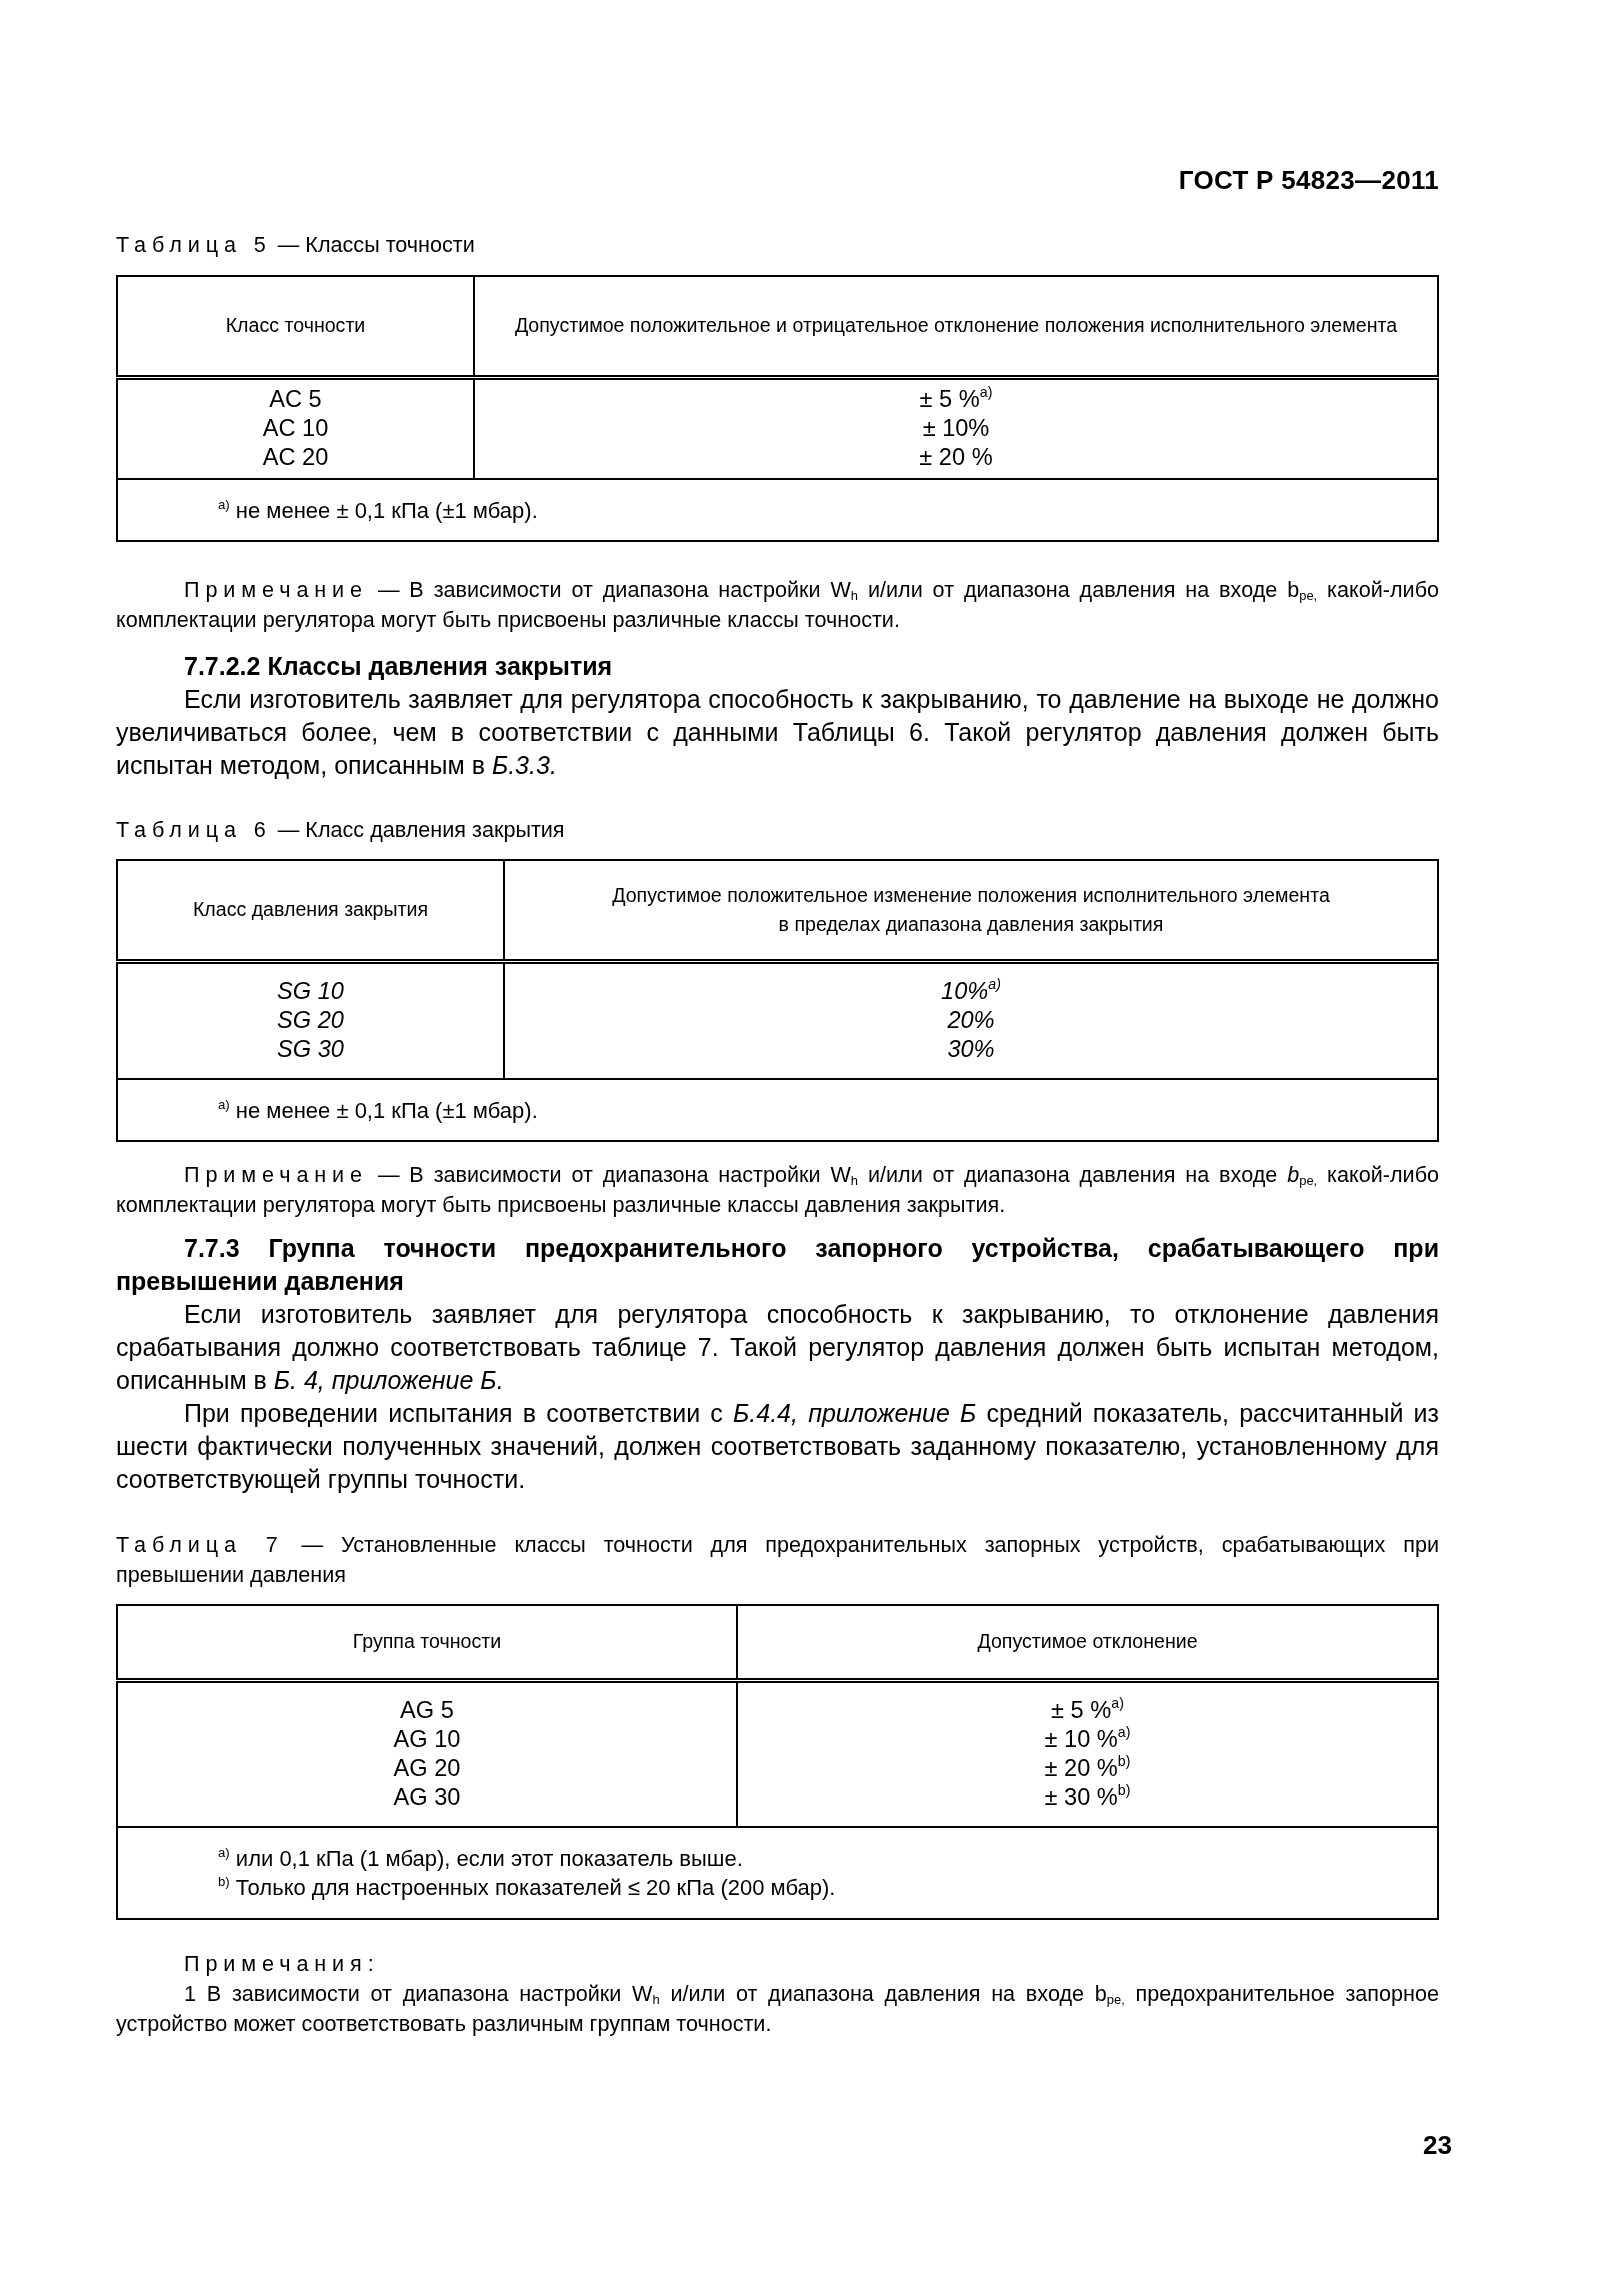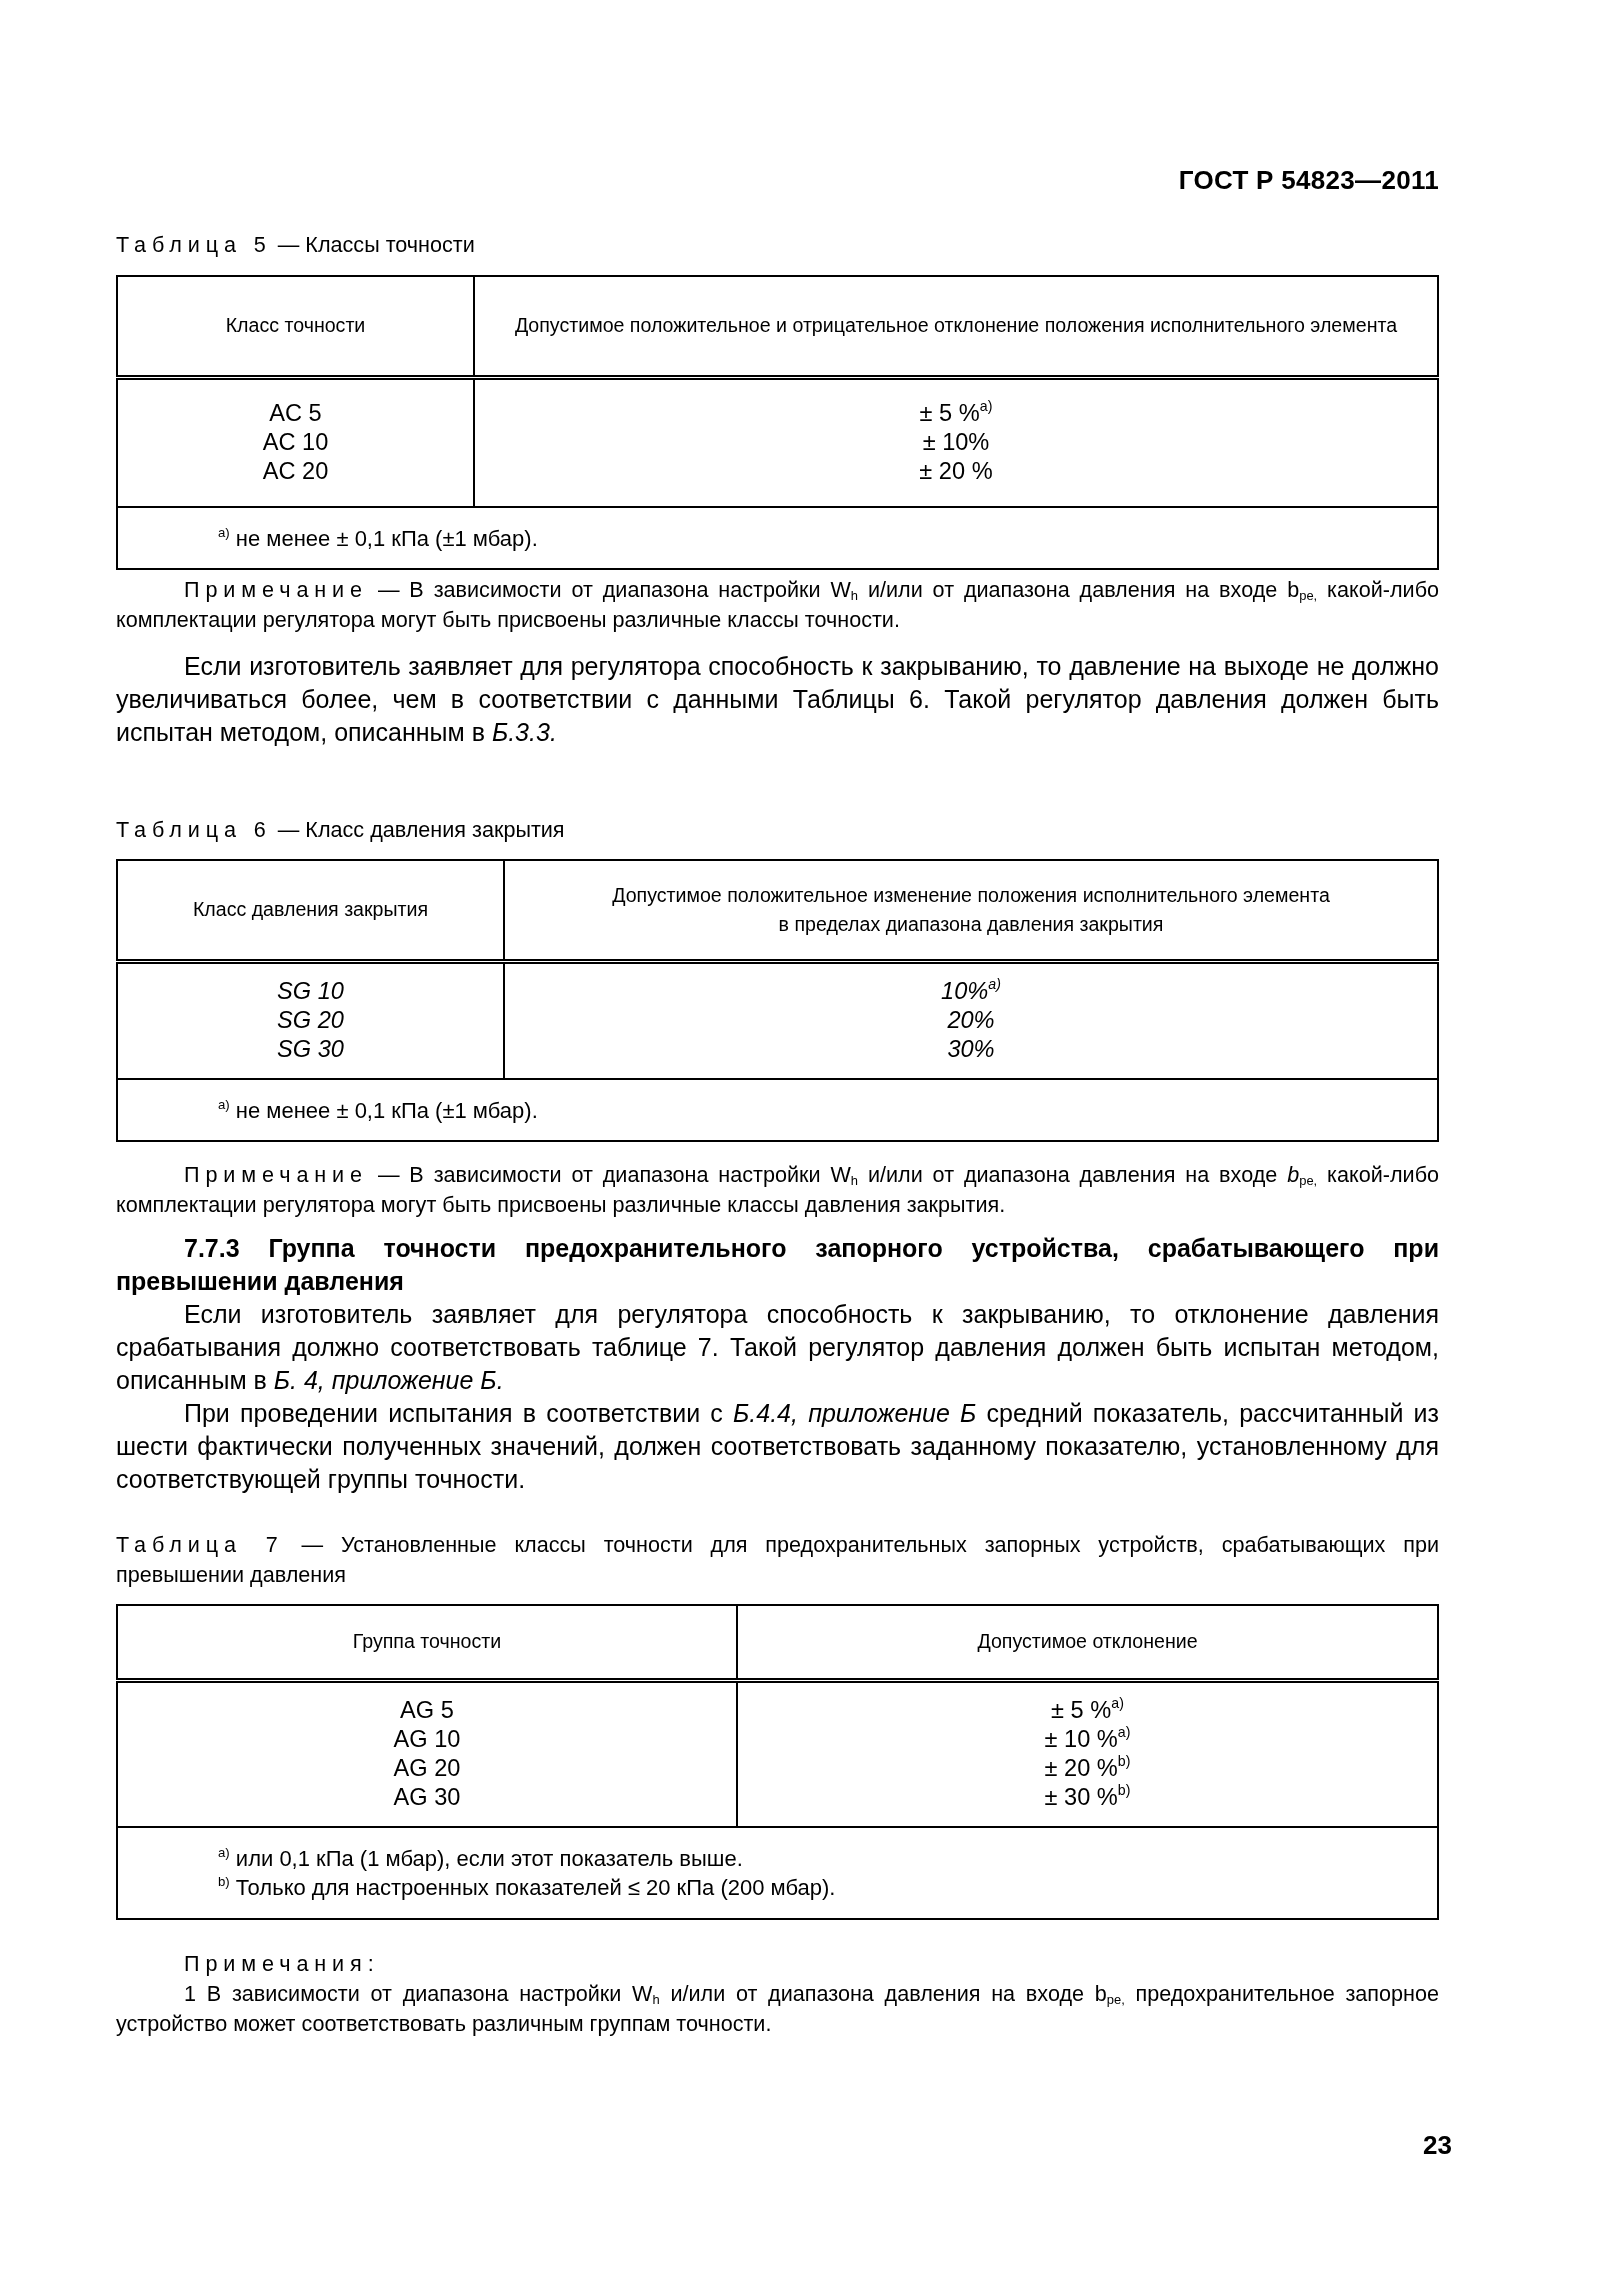--- a/index.html
+++ b/index.html
@@ -36,21 +36,21 @@
 <table class="gt" style="top:275px;">
   <colgroup>
       <col style="width:357px">
       <col>
     </colgroup>
   <tbody>
       <tr class="head" style="height:101px;">
     <td class="hdr">Класс точности</td>
     <td class="hdr">Допустимое положительное и отрицательное отклонение положения исполнительного элемента</td>
   </tr>
-  <tr style="height:130px;">
+  <tr style="height:102px;">
     <td class="data">
       <span class="ln">AC 5</span>
       <span class="ln">AC 10</span>
       <span class="ln">AC 20</span>
     </td>
     <td class="data">
       <span class="ln"><span>± 5 %</span><sup>a)</sup></span>
       <span class="ln">± 10%</span>
       <span class="ln">± 20 %</span>
     </td>
@@ -63,20 +63,21 @@
 </tbody>
   </table>
 
 <div class="note indent" style="top:575px;">
   <span class="spaced">Примечание</span>
   <span>— В зависимости от диапазона настройки W</span><sub>h</sub><span> и/или от диапазона давления на входе</span>
   <span>b</span><sub>pe,</sub><span> какой-либо комплектации регулятора могут быть присвоены различные классы точности.</span>
 </div>
 
 <div class="para" style="top:650px;">
+  <div class="indent heading">7.7.2.2 Классы давления закрытия</div>
   <div class="indent"><span>Если изготовитель заявляет для регулятора способность к закрыванию, то давление на выходе не должно увеличиваться более, чем в соответствии с данными Таблицы 6. Такой регулятор давления должен быть испытан методом, описанным в </span><i>Б.3.3.</i></div>
 </div>
 
 <div class="caption" style="top:815px;">
   <span class="spaced">Таблица 6</span>
   <span>— Класс давления закрытия</span>
 </div>
 
 <table class="gt" style="top:859px;">
   <colgroup>

